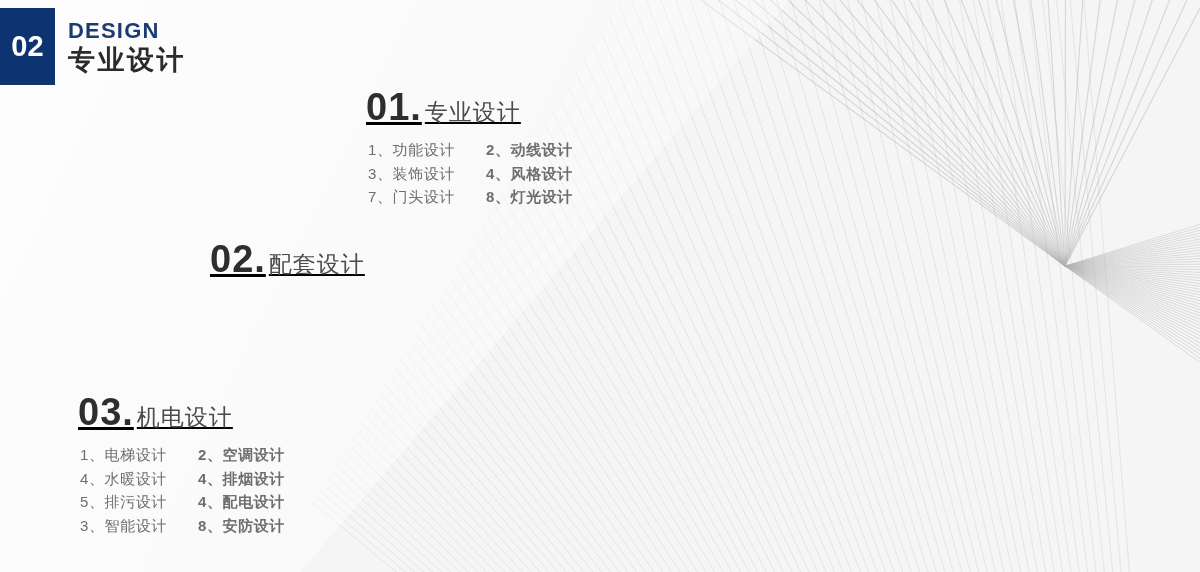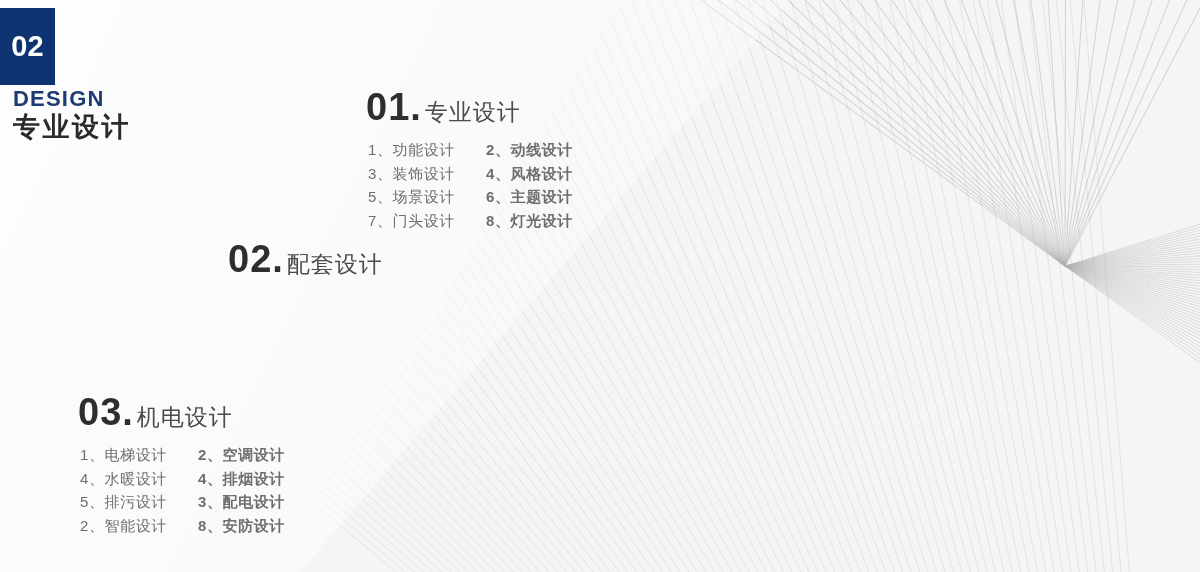--- a/index.html
+++ b/index.html
@@ -40,21 +40,20 @@
   }
 
   
   #header {
     position: absolute;
     left: 0;
     top: 8px;
     z-index: 5;
     display: flex;
     align-items: stretch;
-    flex-direction: column;
   }
   #badge {
     width: 55px;
     height: 77px;
     background: #0d3471;
     color: #ffffff;
     display: flex;
     align-items: center;
     justify-content: center;
     font-size: 29px;
@@ -87,20 +86,21 @@
 
   
   .section {
     position: absolute;
     z-index: 4;
   }
   .sec-head {
     display: flex;
     align-items: baseline;
     white-space: nowrap;
+    text-decoration: underline;
   }
   .sec-num {
     font-size: 38px;
     font-weight: bold;
     color: #2e2e2e;
     letter-spacing: 1px;
     line-height: 1;
   }
   .sec-title {
     font-size: 23px;
@@ -125,21 +125,21 @@
     min-width: 110px;
   }
   .sec-item.second {
     margin-left: 8px;
     font-weight: bold;
   }
   .sec-item.empty { min-width: 0; }
 
   #section-1 { left: 366px; top: 88px; }
   #section-1 .sec-list { padding-left: 2px; }
-  #section-2 { left: 228px; top: 240px; }
+  #section-2 { left: 210px; top: 240px; }
   #section-2 .sec-list { padding-left: 2px; }
   #section-2 .sec-item.second { margin-left: 16px; }
   #section-3 { left: 78px; top: 393px; }
   #section-3 .sec-list { padding-left: 2px; }
   #section-3 .sec-item.second { margin-left: 8px; }
 </style>
 </head>
 <body>
 
 <div id="slide">
@@ -562,24 +562,20 @@
     <div class="sec-list">
       <div class="sec-row">
         <span class="sec-item">1、功能设计</span>
         <span class="sec-item second">2、动线设计</span>
       </div>
       <div class="sec-row">
         <span class="sec-item">3、装饰设计</span>
         <span class="sec-item second">4、风格设计</span>
       </div>
       <div class="sec-row">
-        <span class="sec-item">5、场景设计</span>
-        <span class="sec-item second">6、主题设计</span>
-      </div>
-      <div class="sec-row">
         <span class="sec-item">7、门头设计</span>
         <span class="sec-item second">8、灯光设计</span>
       </div>
     </div>
   </div>
 
   <div class="section" id="section-2">
     <div class="sec-head">
       <span class="sec-num">02.</span>
       <span class="sec-title">配套设计</span>
@@ -595,22 +591,22 @@
       <div class="sec-row">
         <span class="sec-item">1、电梯设计</span>
         <span class="sec-item second">2、空调设计</span>
       </div>
       <div class="sec-row">
         <span class="sec-item">4、水暖设计</span>
         <span class="sec-item second">4、排烟设计</span>
       </div>
       <div class="sec-row">
         <span class="sec-item">5、排污设计</span>
-        <span class="sec-item second">3、配电设计</span>
+        <span class="sec-item second">4、配电设计</span>
       </div>
       <div class="sec-row">
-        <span class="sec-item">2、智能设计</span>
+        <span class="sec-item">3、智能设计</span>
         <span class="sec-item second">8、安防设计</span>
       </div>
     </div>
   </div>
 
 </div>
 
 </body></html>

